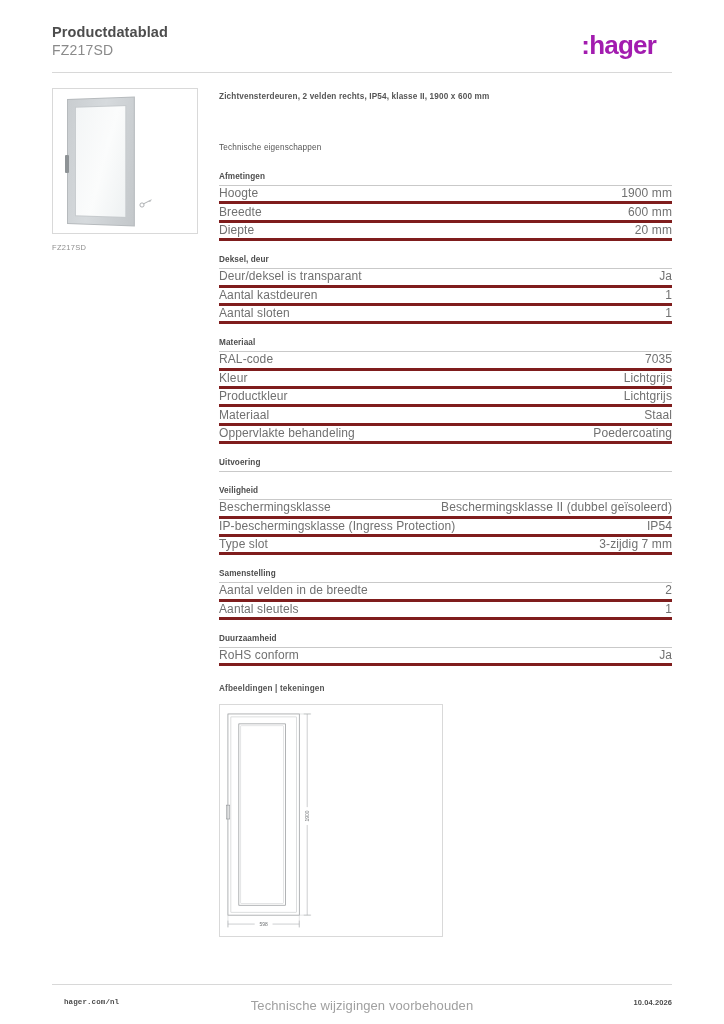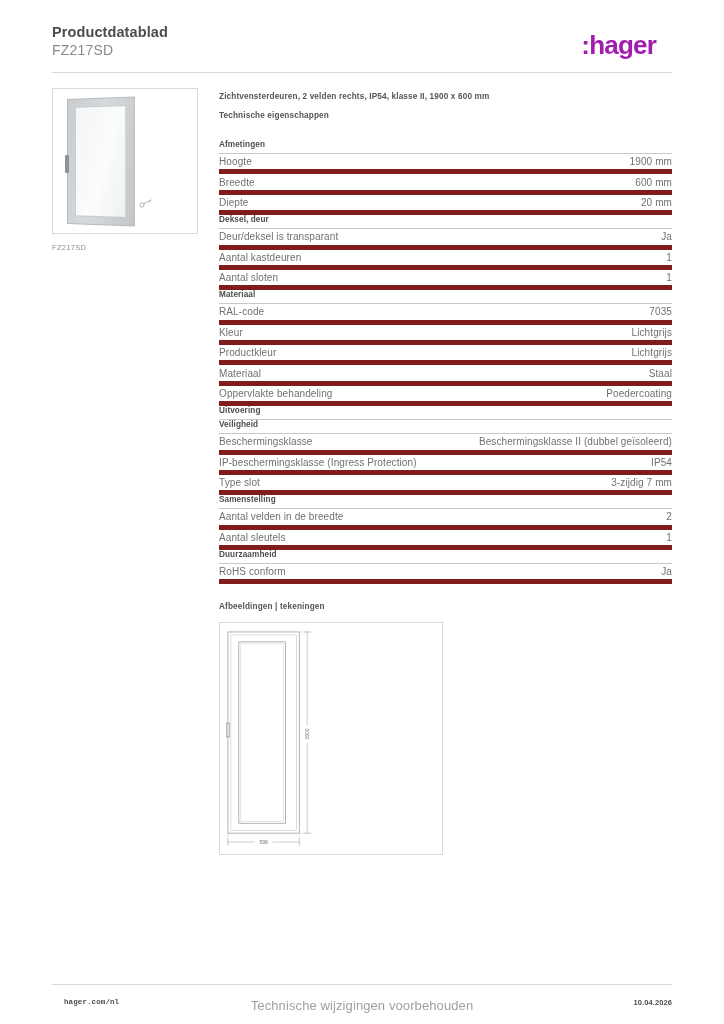--- a/index.html
+++ b/index.html
@@ -138,48 +138,48 @@
     position: absolute;
     left: 219px;
     top: 92px;
     width: 453px;
   }
   .product-desc {
     font-size: 8.2px;
     color: #555555;
     font-weight: bold;
     letter-spacing: 0.15px;
-    margin-bottom: 10px;
+    margin-bottom: 42px;
   }
   .section-intro {
     font-size: 8.2px;
     color: #555555;
-    font-weight: bold;
+    font-weight: normal;
     letter-spacing: 0.15px;
     margin-bottom: 20px;
   }
 
   .spec-group {
-    margin-bottom: 0;
+    margin-bottom: 14px;
   }
   .group-title {
     font-size: 8.2px;
     font-weight: bold;
     color: #4d4d4d;
     letter-spacing: 0.1px;
     padding-bottom: 4px;
     border-bottom: 1px solid #c9c9c9;
   }
   .spec-row {
     display: flex;
     justify-content: space-between;
     align-items: baseline;
-    font-size: 10px;
+    font-size: 12px;
     color: #707070;
-    border-bottom: 5px solid #7f1d1d;
+    border-bottom: 3px solid #7f1d1d;
     padding: 3.2px 0 3.2px 0;
     line-height: 9px;
   }
   .spec-label {
     letter-spacing: 0.1px;
     white-space: nowrap;
   }
   .spec-value {
     letter-spacing: 0.1px;
     text-align: right;

